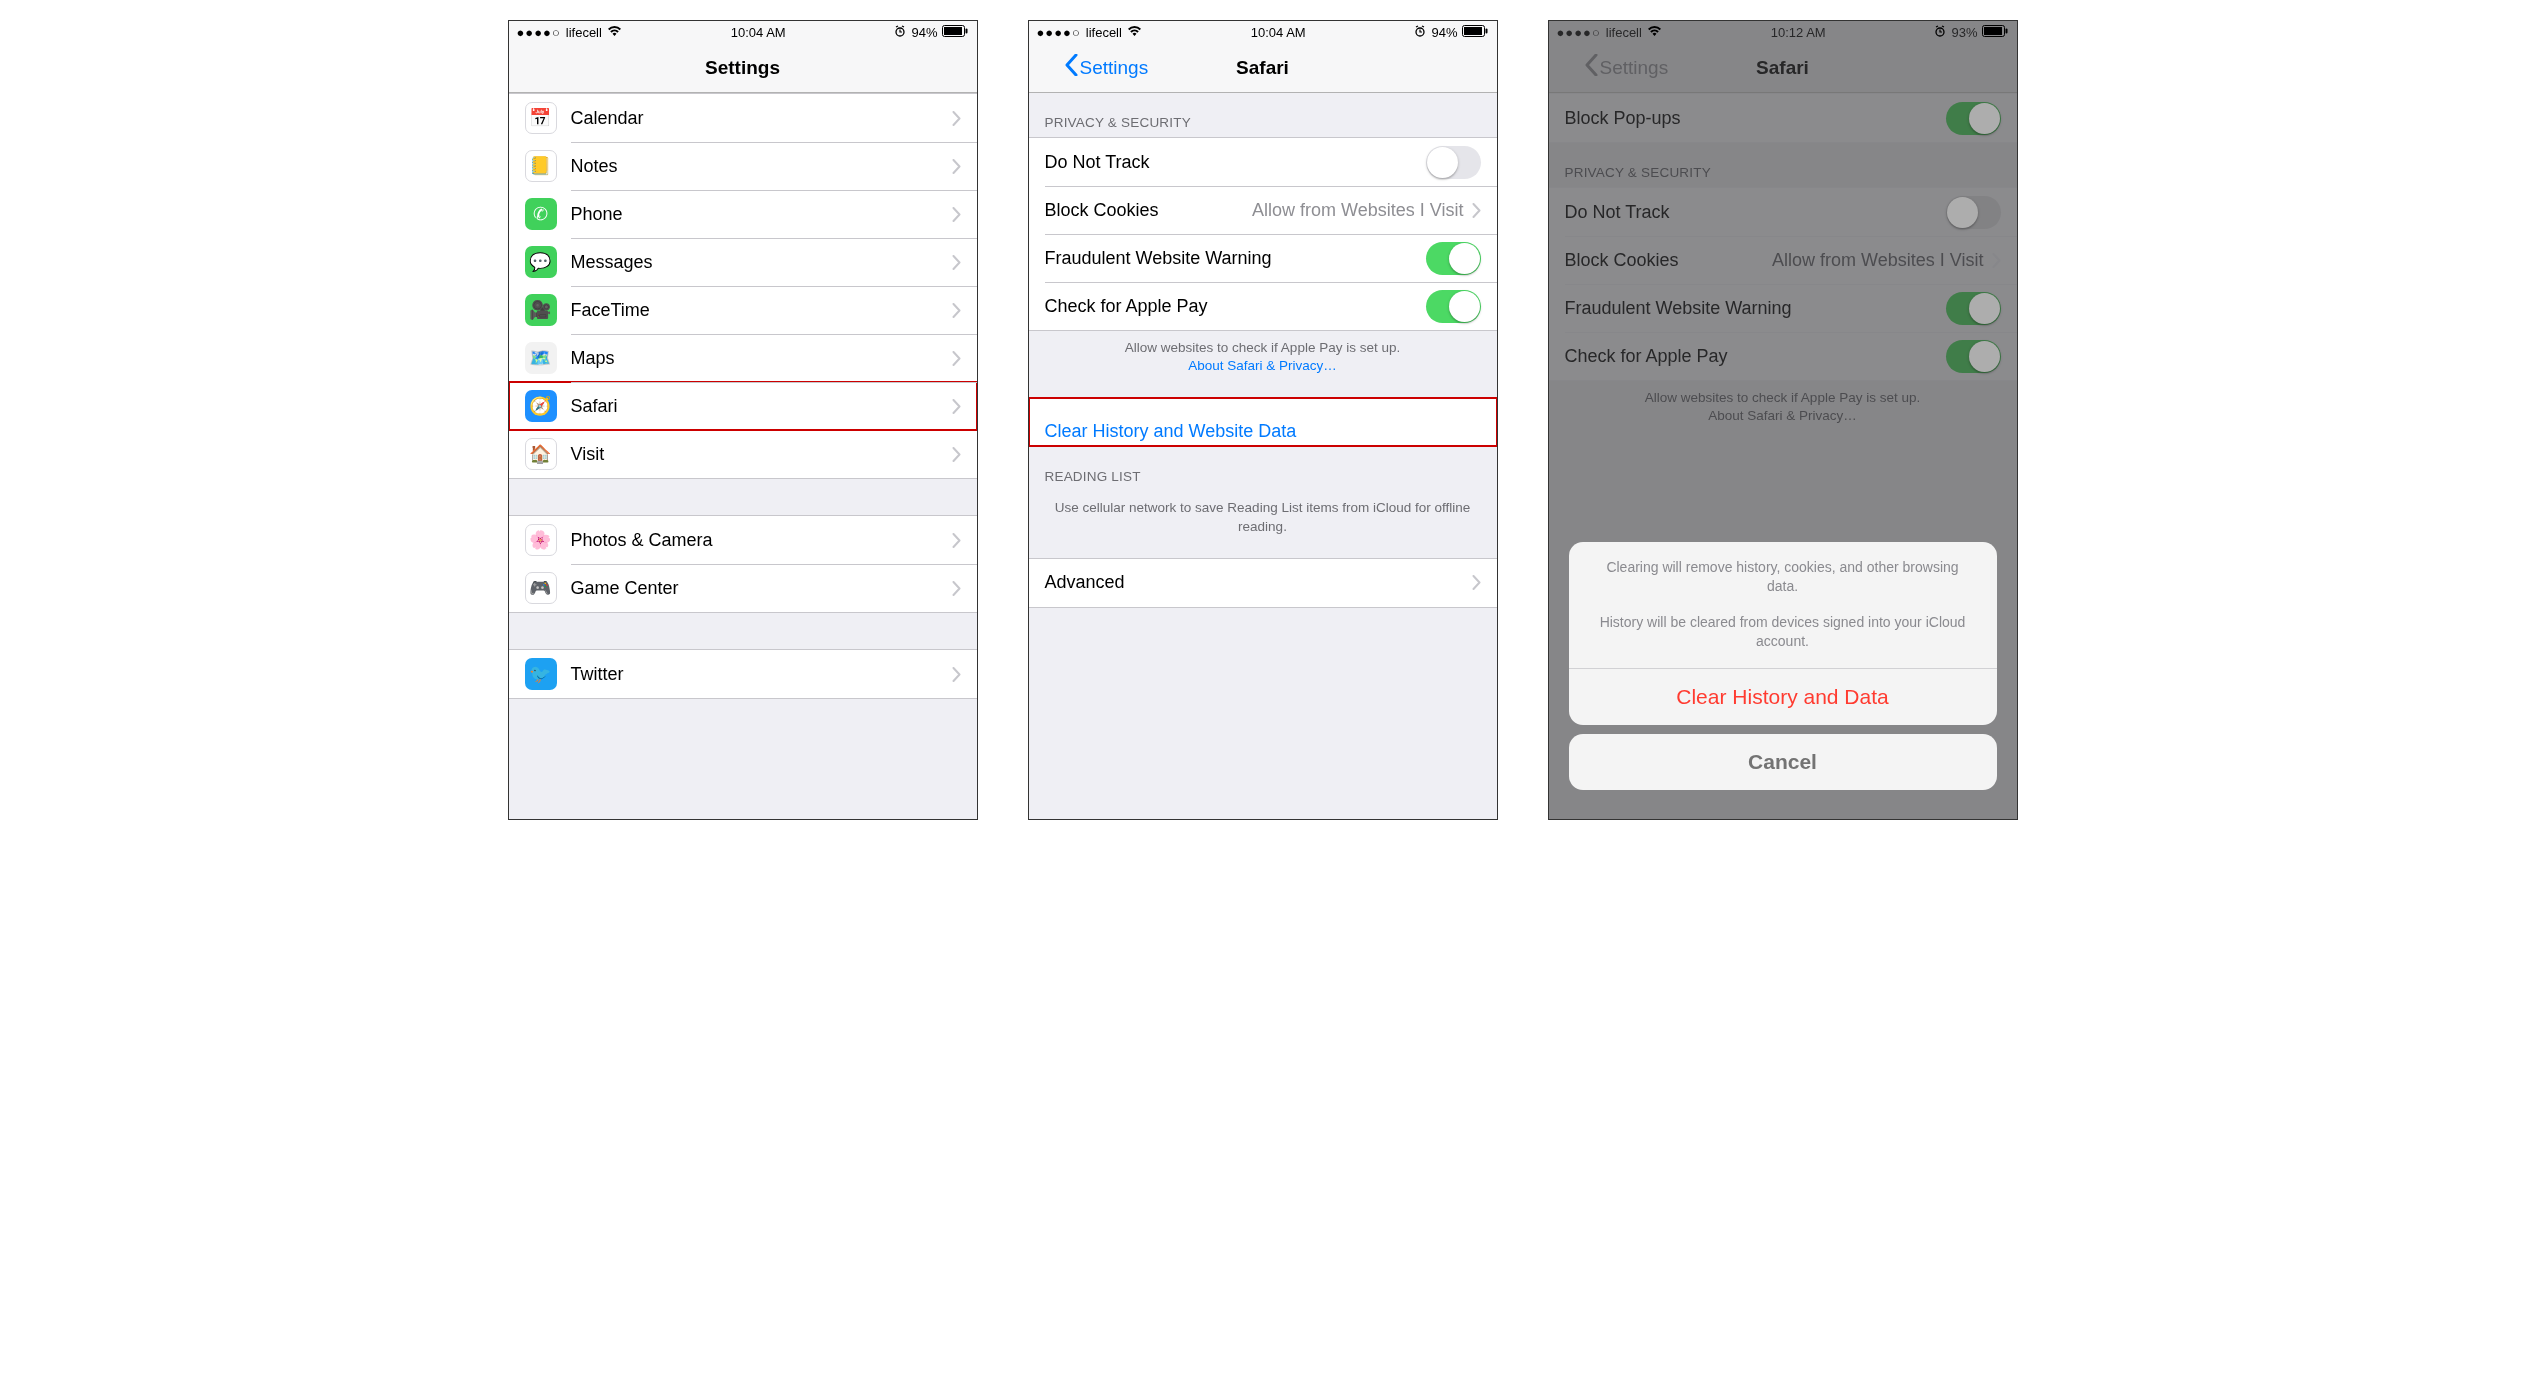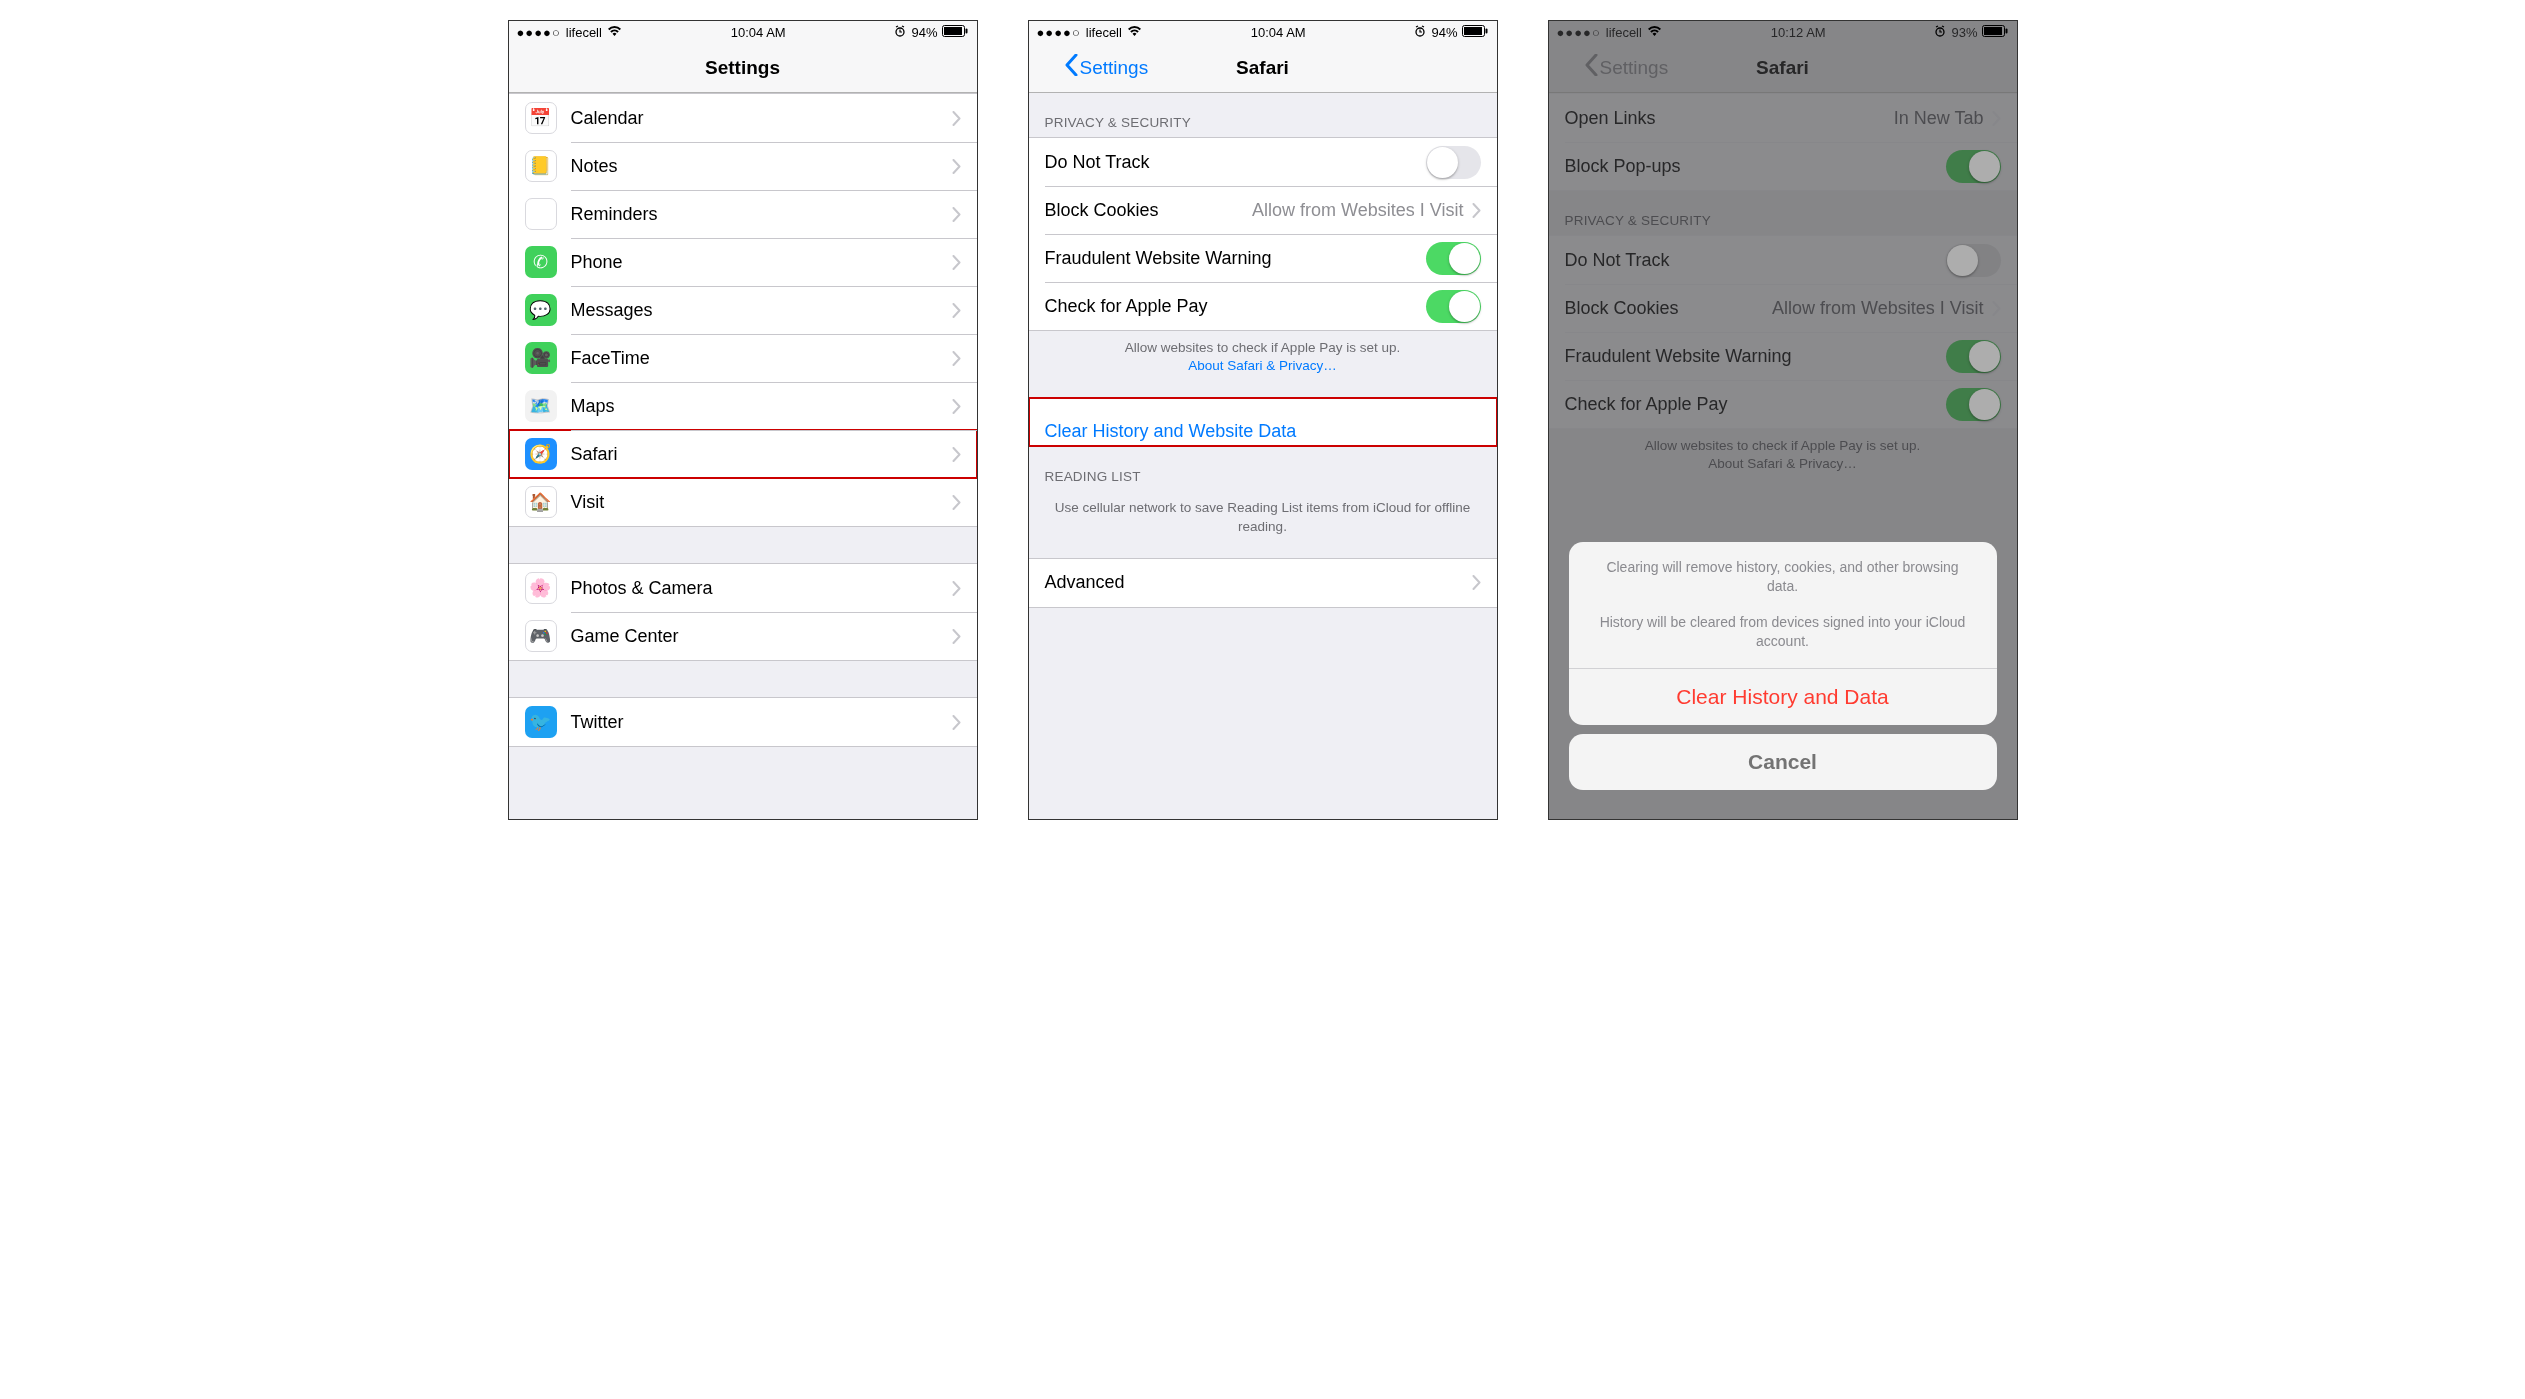--- a/index.html
+++ b/index.html
@@ -229,29 +229,20 @@
         <div class="cell with-icon">
           <span class="app-icon" style="background: rgb(255, 255, 255); border: 1px solid rgb(217, 217, 222);">📒</span>
           <span class="label">Notes</span>
           <span class="chevron">
             <svg viewBox="0 0 9 15">
               <path d="M1.5 1 L7.5 7.5 L1.5 14" fill="none" stroke="currentColor" stroke-width="2" stroke-linecap="round" stroke-linejoin="round"></path>
             </svg>
           </span>
         </div>
         <div class="cell with-icon">
-          <span class="app-icon" style="background: rgb(255, 255, 255); border: 1px solid rgb(217, 217, 222);">≡</span>
-          <span class="label">Reminders</span>
-          <span class="chevron">
-            <svg viewBox="0 0 9 15">
-              <path d="M1.5 1 L7.5 7.5 L1.5 14" fill="none" stroke="currentColor" stroke-width="2" stroke-linecap="round" stroke-linejoin="round"></path>
-            </svg>
-          </span>
-        </div>
-        <div class="cell with-icon">
           <span class="app-icon" style="background: rgb(64, 209, 91); border: none;">✆</span>
           <span class="label">Phone</span>
           <span class="chevron">
             <svg viewBox="0 0 9 15">
               <path d="M1.5 1 L7.5 7.5 L1.5 14" fill="none" stroke="currentColor" stroke-width="2" stroke-linecap="round" stroke-linejoin="round"></path>
             </svg>
           </span>
         </div>
         <div class="cell with-icon">
           <span class="app-icon" style="background: rgb(64, 209, 91); border: none;">💬</span>
@@ -478,29 +469,20 @@
           </svg>
       </span>
       <span>Settings</span>
     </div>
     <div class="nav-title">Safari</div>
   </div>
 
   <div class="scroll">
     <div class="cells">
       <div class="cell">
-        <span class="label">Open Links</span>
-        <span class="value">In New Tab</span>
-        <span class="chevron">
-            <svg viewBox="0 0 9 15">
-              <path d="M1.5 1 L7.5 7.5 L1.5 14" fill="none" stroke="currentColor" stroke-width="2" stroke-linecap="round" stroke-linejoin="round"></path>
-            </svg>
-          </span>
-      </div>
-      <div class="cell">
         <span class="label">Block Pop-ups</span>
         <span class="switch on">
             <span class="knob"></span>
           </span>
       </div>
     </div>
 
     <div class="group-header">PRIVACY &amp; SECURITY</div>
     <div class="cells">
       <div class="cell">

